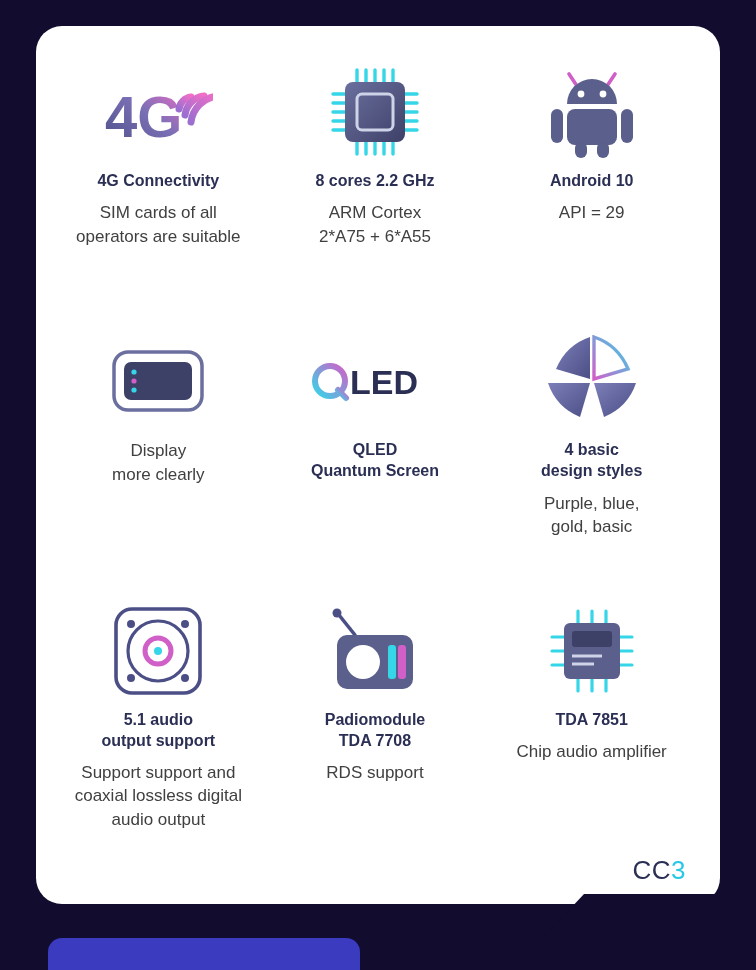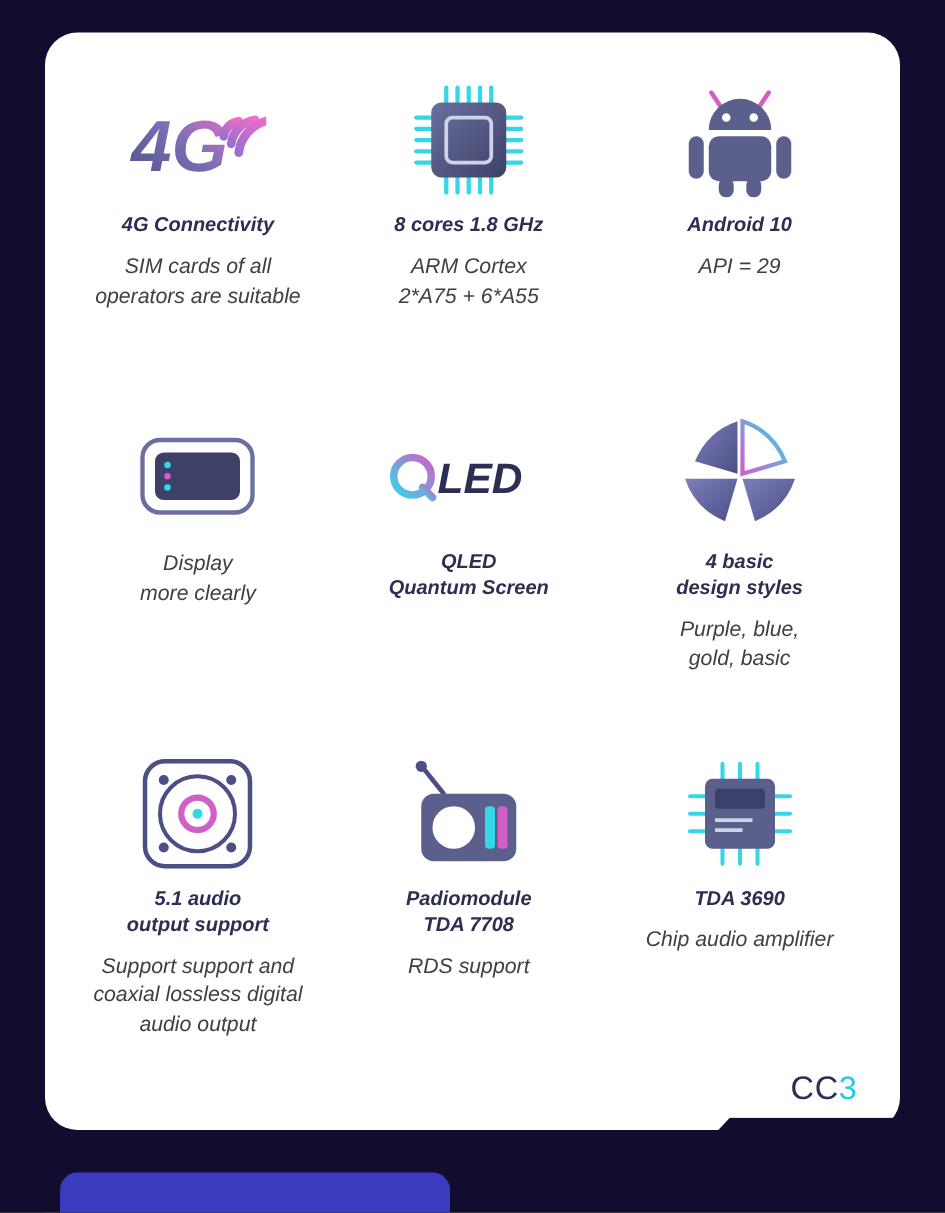--- a/index.html
+++ b/index.html
@@ -54,21 +54,20 @@
   }
   .grid {
     position: absolute;
     left: 0; top: 0;
     width: 684px;
     height: 878px;
     display: grid;
     grid-template-columns: repeat(3, 1fr);
     grid-template-rows: repeat(3, 1fr);
     padding: 30px 20px 40px 14px;
-    font-style: italic;
   }
   .cell {
     display: flex;
     flex-direction: column;
     align-items: center;
     text-align: center;
     padding: 4px 8px;
   }
   .icon-wrap {
     height: 104px;
@@ -165,21 +164,21 @@
               <line x1="76" y1="30" x2="90" y2="30"></line>
               <line x1="76" y1="39" x2="90" y2="39"></line>
               <line x1="76" y1="48" x2="90" y2="48"></line>
               <line x1="76" y1="57" x2="90" y2="57"></line>
               <line x1="76" y1="66" x2="90" y2="66"></line>
             </g>
             <rect x="18" y="18" width="60" height="60" rx="8" fill="url(#gchip)"></rect>
             <rect x="30" y="30" width="36" height="36" rx="5" fill="none" stroke="#cfd3e8" stroke-width="3"></rect>
           </svg>
         </div>
-        <div class="title">8 cores 1.8 GHz</div>
+        <div class="title">8 cores 2.2 GHz</div>
         <div class="desc">ARM Cortex
 2*A75 + 6*A55</div>
       </div>
 
       <div class="cell">
         <div class="icon-wrap">
           <svg width="98" height="92" viewBox="0 0 98 92">
             <g stroke="#d060c8" stroke-width="3.6" stroke-linecap="round" fill="none">
               <line x1="26" y1="8" x2="34" y2="20"></line>
               <line x1="72" y1="8" x2="64" y2="20"></line>
@@ -307,21 +306,21 @@
               <line x1="72" y1="30" x2="84" y2="30"></line>
               <line x1="72" y1="44" x2="84" y2="44"></line>
               <line x1="72" y1="58" x2="84" y2="58"></line>
             </g>
             <rect x="16" y="16" width="56" height="56" rx="6" fill="#5a5f8c"></rect>
             <rect x="24" y="24" width="40" height="16" rx="3" fill="#3d4168"></rect>
             <line x1="24" y1="49" x2="54" y2="49" stroke="#cfd3e8" stroke-width="3"></line>
             <line x1="24" y1="57" x2="46" y2="57" stroke="#cfd3e8" stroke-width="3"></line>
           </svg>
         </div>
-        <div class="title">TDA 3690</div>
+        <div class="title">TDA 7851</div>
         <div class="desc">Chip audio amplifier</div>
       </div>
 
     </div>
 
     <div id="logo"><span>CC</span><span class="three">3</span></div>
     <div id="card-notch"></div>
   </div>
 
   <div id="bottom-panel"></div>

